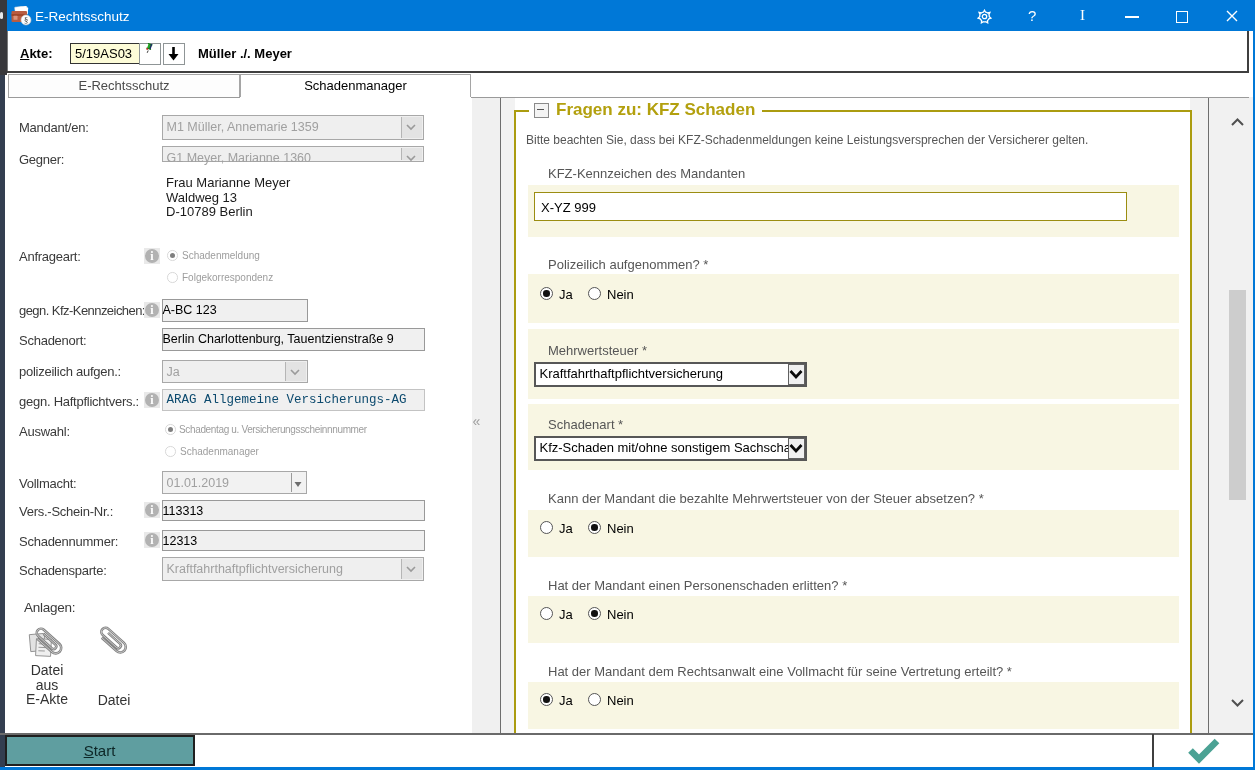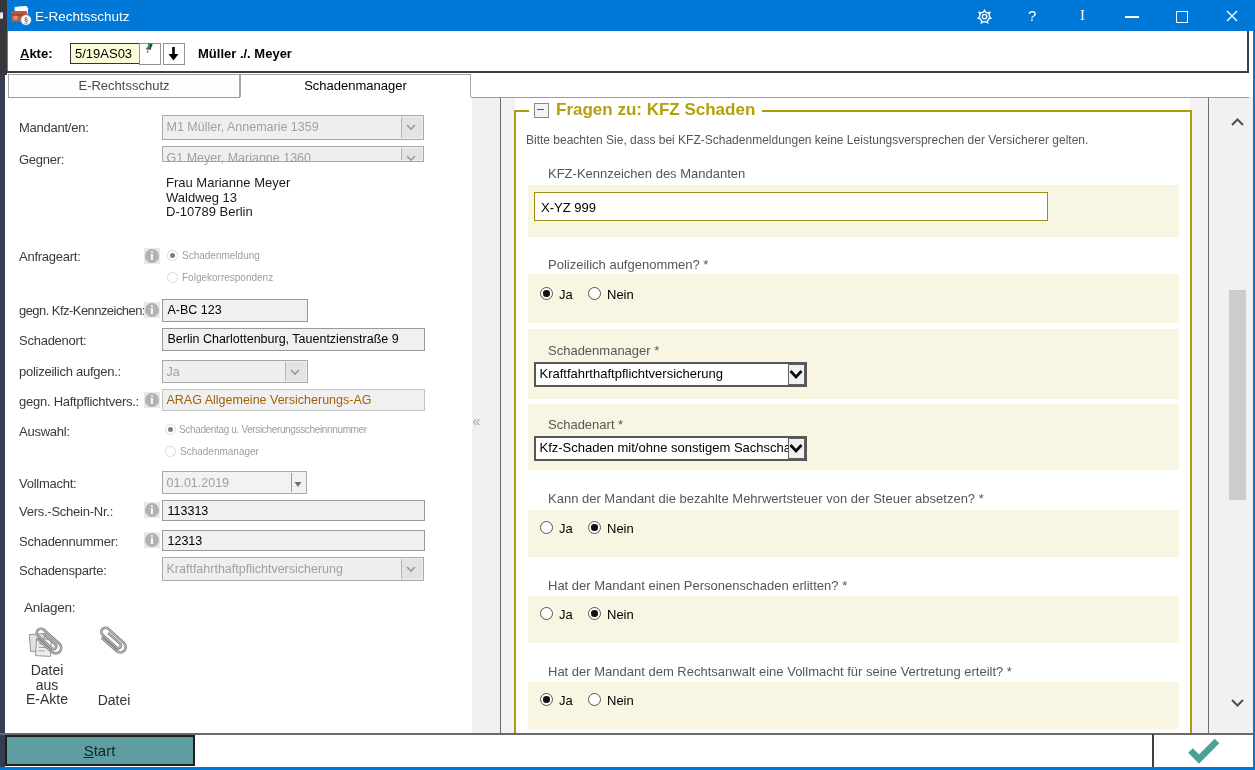--- a/index.html
+++ b/index.html
@@ -43,22 +43,22 @@
 
 #rborder{left:1253px;top:31px;width:2px;height:739px;background:#0078d7;}
 
 #legendbox{left:534px;top:103px;width:13px;height:13px;background:#f4f4f4;border:1px solid #8a8a8a;}
 #legendtext{left:556px;top:100px;font-size:17px;font-weight:bold;color:#b3a00e;}
 #descr{left:526px;top:133px;font-size:12px;color:#565656;}
 
 .lbl{left:19px;color:#3a3a3a;font-size:13px;letter-spacing:-0.25px;}
 .ctl{left:161.5px;box-sizing:border-box;}
 .ddis{background:#efefef;border:1px solid #a8a8a8;color:#a0a0a0;line-height:22px;padding-left:4px;font-size:12.5px;}
-.tbox{background:#f0f0f0;border:1px solid #999;color:#000;line-height:21px;padding-left:5px;font-size:12.5px;}
-.tdis{background:#f0f0f0;border:1px solid #c3c3c3;color:#a16207;line-height:20px;padding-left:4px;font-size:12.5px;}
+.tbox{background:#f0f0f0;border:1px solid #999;color:#000;line-height:21px;font-size:12.5px;}
+.tdis{background:#f0f0f0;border:1px solid #c3c3c3;color:#0c4a6e;line-height:20px;padding-left:4px;font-size:12.5px;font-family:Liberation Mono, monospace;}
 .ddarr{position:absolute;right:1px;top:1px;bottom:1px;width:20px;background:#e3e3e3;border-left:1px solid #b5b5b5;}
 .info{position:absolute;left:144px;width:16px;height:16px;background:#e9e9e9;color:#fff;
       text-align:center;font-size:12px;font-weight:bold;line-height:16px;font-family:"Liberation Serif",serif;}
 .info::before{content:'';position:absolute;left:0.8px;top:0.8px;width:14.4px;height:14.4px;border-radius:50%;background:#b2b2b2;z-index:0;}
 .info span{position:relative;z-index:1;}
 .rad{position:absolute;width:11px;height:11px;border-radius:50%;background:#fff;}
 .rdis{width:8.5px;height:8.5px;border:1.5px solid #d9d9d9;}
 .ren{border:1.2px solid #555;}
 .dot{position:absolute;left:2.2px;top:2.2px;width:6.6px;height:6.6px;border-radius:50%;}
 .ddot{background:#7f7f7f;left:1.6px;top:1.6px;width:5.4px;height:5.4px;}
@@ -250,35 +250,35 @@
   <g fill="none" transform="rotate(-48 22 22)">
     <path d="M17,10 L17,30 A5.5,5.5 0 0 0 28,30 L28,9 A4.2,4.2 0 0 0 19.6,9 L19.6,27.5 A2.6,2.6 0 0 0 24.8,27.5 L24.8,11.5" stroke="#838383" stroke-width="2.6"></path>
     <path d="M17,10 L17,30 A5.5,5.5 0 0 0 28,30 L28,9 A4.2,4.2 0 0 0 19.6,9 L19.6,27.5 A2.6,2.6 0 0 0 24.8,27.5 L24.8,11.5" stroke="#c9c9c9" stroke-width="0.9"></path>
   </g>
 </svg>
 <div class="abs" style="left:17px;top:663px;width:60px;text-align:center;font-size:14px;color:#333;line-height:14.7px;">Datei<br>aus<br>E-Akte</div>
 <div class="abs" style="left:84px;top:692px;width:60px;text-align:center;font-size:14px;color:#333;">Datei</div>
 
 <div class="abs qlbl" style="top:166px;">KFZ-Kennzeichen des Mandanten</div>
 <div class="abs yb" style="top:185px;height:52px;"></div>
-<div class="abs" style="left:534px;top:192px;width:514px;height:29px;background:#fff;border:1.5px solid #9b8d11;box-sizing:border-box;">
+<div class="abs" style="left:534px;top:192px;width:593px;height:29px;background:#fff;border:1.5px solid #9b8d11;box-sizing:border-box;">
   <div style="position:absolute;left:6px;top:6.5px;color:#000;">X-YZ 999</div>
   </div>
 
 <div class="abs qlbl" style="top:257px;">Polizeilich aufgenommen? *</div>
 <div class="abs yb" style="top:274px;height:49px;"></div>
 <div class="abs rad ren rja" style="top:287px;">
     <div class="dot edot"></div>
   </div>
 <div class="abs rjat" style="top:287px;">Ja</div>
 <div class="abs rad ren rnein" style="top:287px;"></div>
 <div class="abs rneint" style="top:287px;">Nein</div>
 
 <div class="abs yb" style="top:329px;height:70px;"></div>
-<div class="abs qlbl" style="top:343px;">Schadenmanager *</div>
+<div class="abs qlbl" style="top:343px;">Mehrwertsteuer *</div>
 <div class="abs sel" style="top:361.5px;height:25px;">
   <div class="seltext">Kraftfahrthaftpflichtversicherung</div>
   <div class="selbtn"><svg width="14" height="18" viewBox="0 0 14 18">
         <path d="M1.5,6 L7,12 L12.5,6" fill="none" stroke="#0a0a0a" stroke-width="2.7"></path>
       </svg></div>
   </div>
 
 <div class="abs yb" style="top:404px;height:66px;"></div>
 <div class="abs qlbl" style="top:417px;">Schadenart *</div>
 <div class="abs sel" style="top:435.5px;height:25px;">

